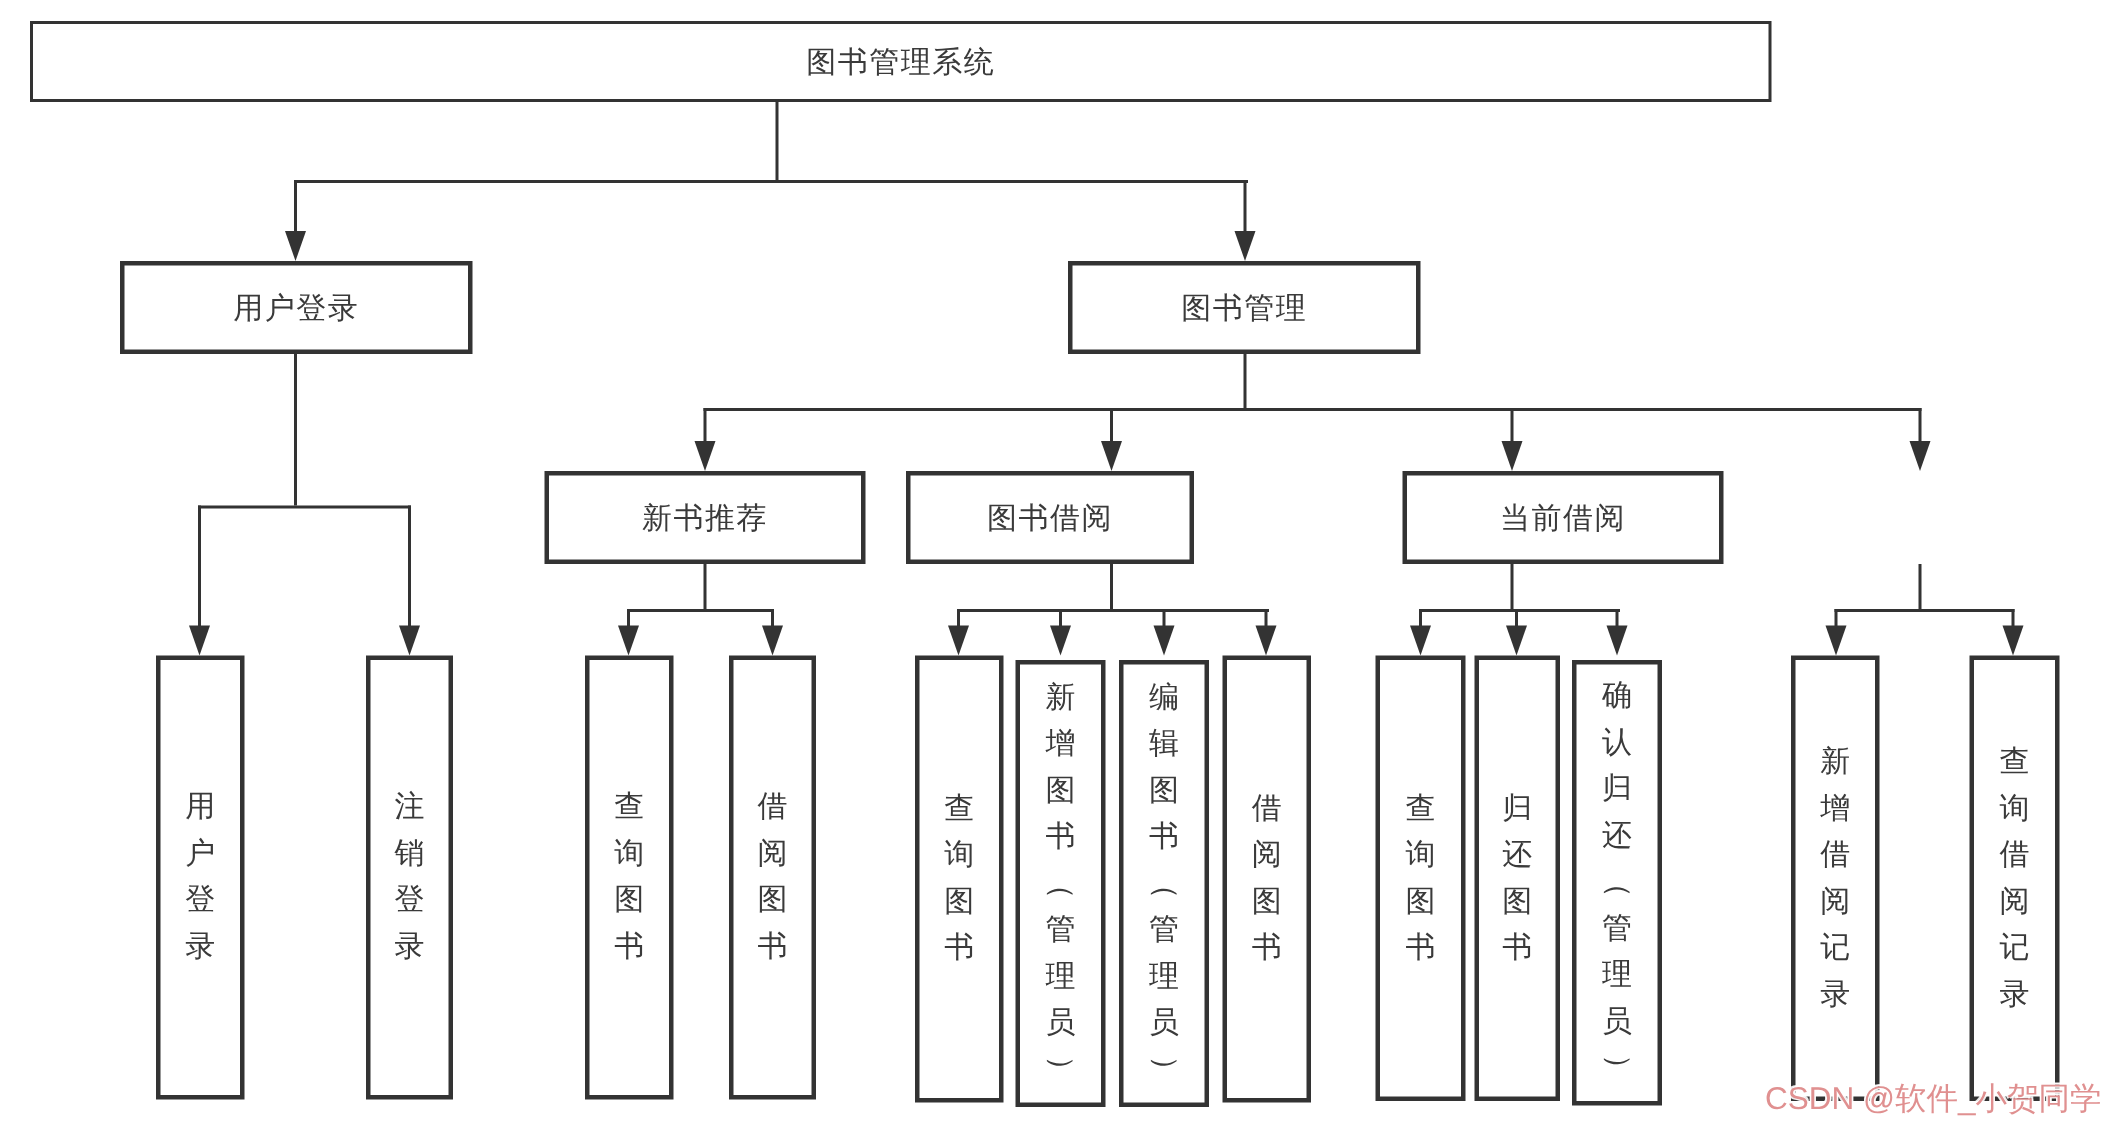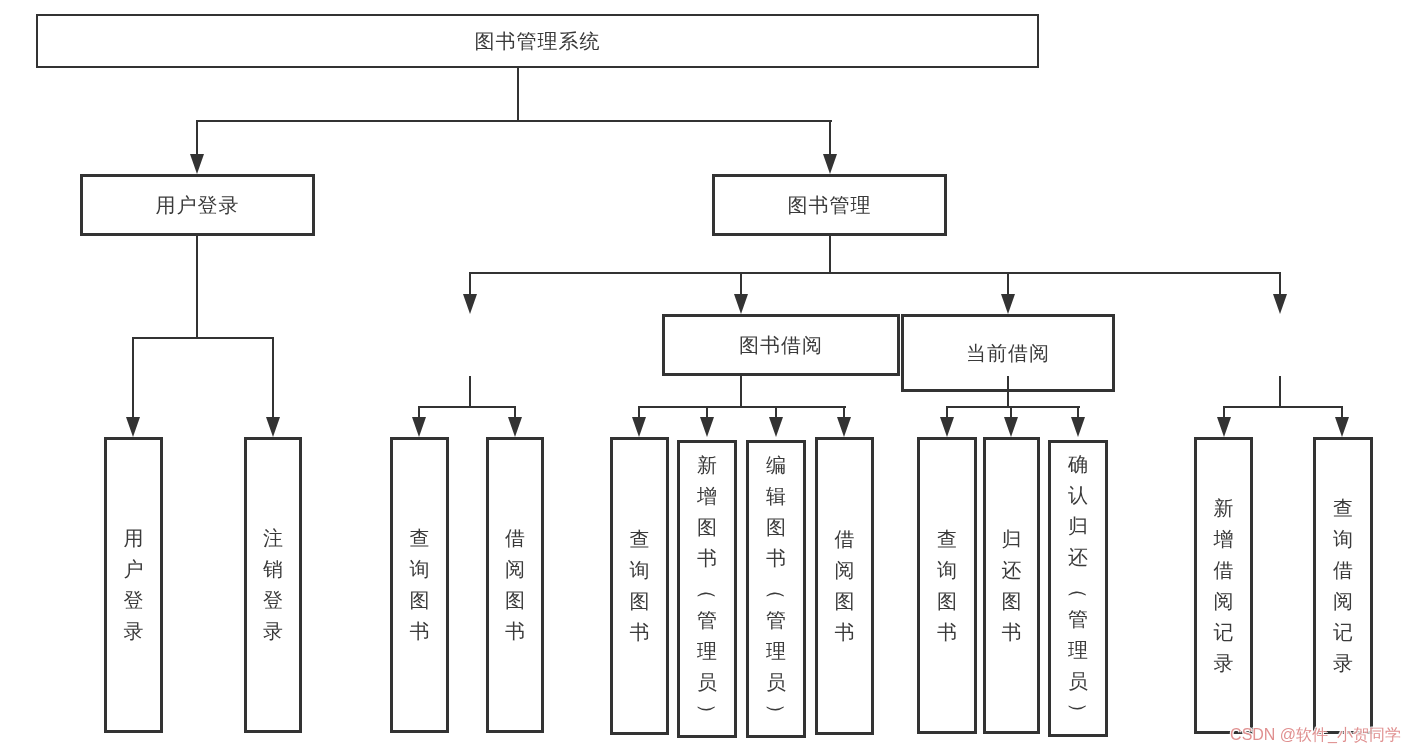--- a/index.html
+++ b/index.html
@@ -36,46 +36,49 @@
   .vline{width:2px;}
   .arrow{
     position:absolute;width:0;height:0;
     border-left:7px solid transparent;
     border-right:7px solid transparent;
     border-top:20px solid #333;
   }
   .watermark{
     position:absolute;
     right:4px;bottom:1px;
-    font-size:16px;
+    font-size:21px;
     color:#e09090;
     text-shadow:1px 1px 0 rgba(255,255,255,.9),-1px -1px 0 rgba(255,255,255,.9),1px -1px 0 rgba(255,255,255,.9),-1px 1px 0 rgba(255,255,255,.9);
     z-index:10;
   }
 </style>
 </head>
 <body>
 
 <div class="canvas">
 
-  <div class="node root" style="left:36px;top:14px;width:1003px;height:54px">
+  <div class="node root" style="left:20px;top:14px;width:1161px;height:54px">
     <span>图书管理系统</span>
   </div>
 
   <div class="node" style="left:712px;top:174px;width:235px;height:62px">
     <span>图书管理</span>
   </div>
   <div class="node" style="left:80px;top:174px;width:235px;height:62px">
     <span>用户登录</span>
   </div>
 
-  <div class="node" style="left:662px;top:314px;width:238px;height:62px">
+  <div class="node" style="left:363px;top:314px;width:214px;height:62px">
+    <span>新书推荐</span>
+  </div>
+  <div class="node" style="left:604px;top:314px;width:192px;height:62px">
     <span>图书借阅</span>
   </div>
-  <div class="node" style="left:901px;top:314px;width:214px;height:78px">
+  <div class="node" style="left:935px;top:314px;width:214px;height:62px">
     <span>当前借阅</span>
   </div>
 
   <div class="node leaf" style="left:104px;top:437px;width:59px;height:296px">
     <div class="vtext">
         <span>用</span>
         <span>户</span>
         <span>登</span>
         <span>录</span>
       </div>

